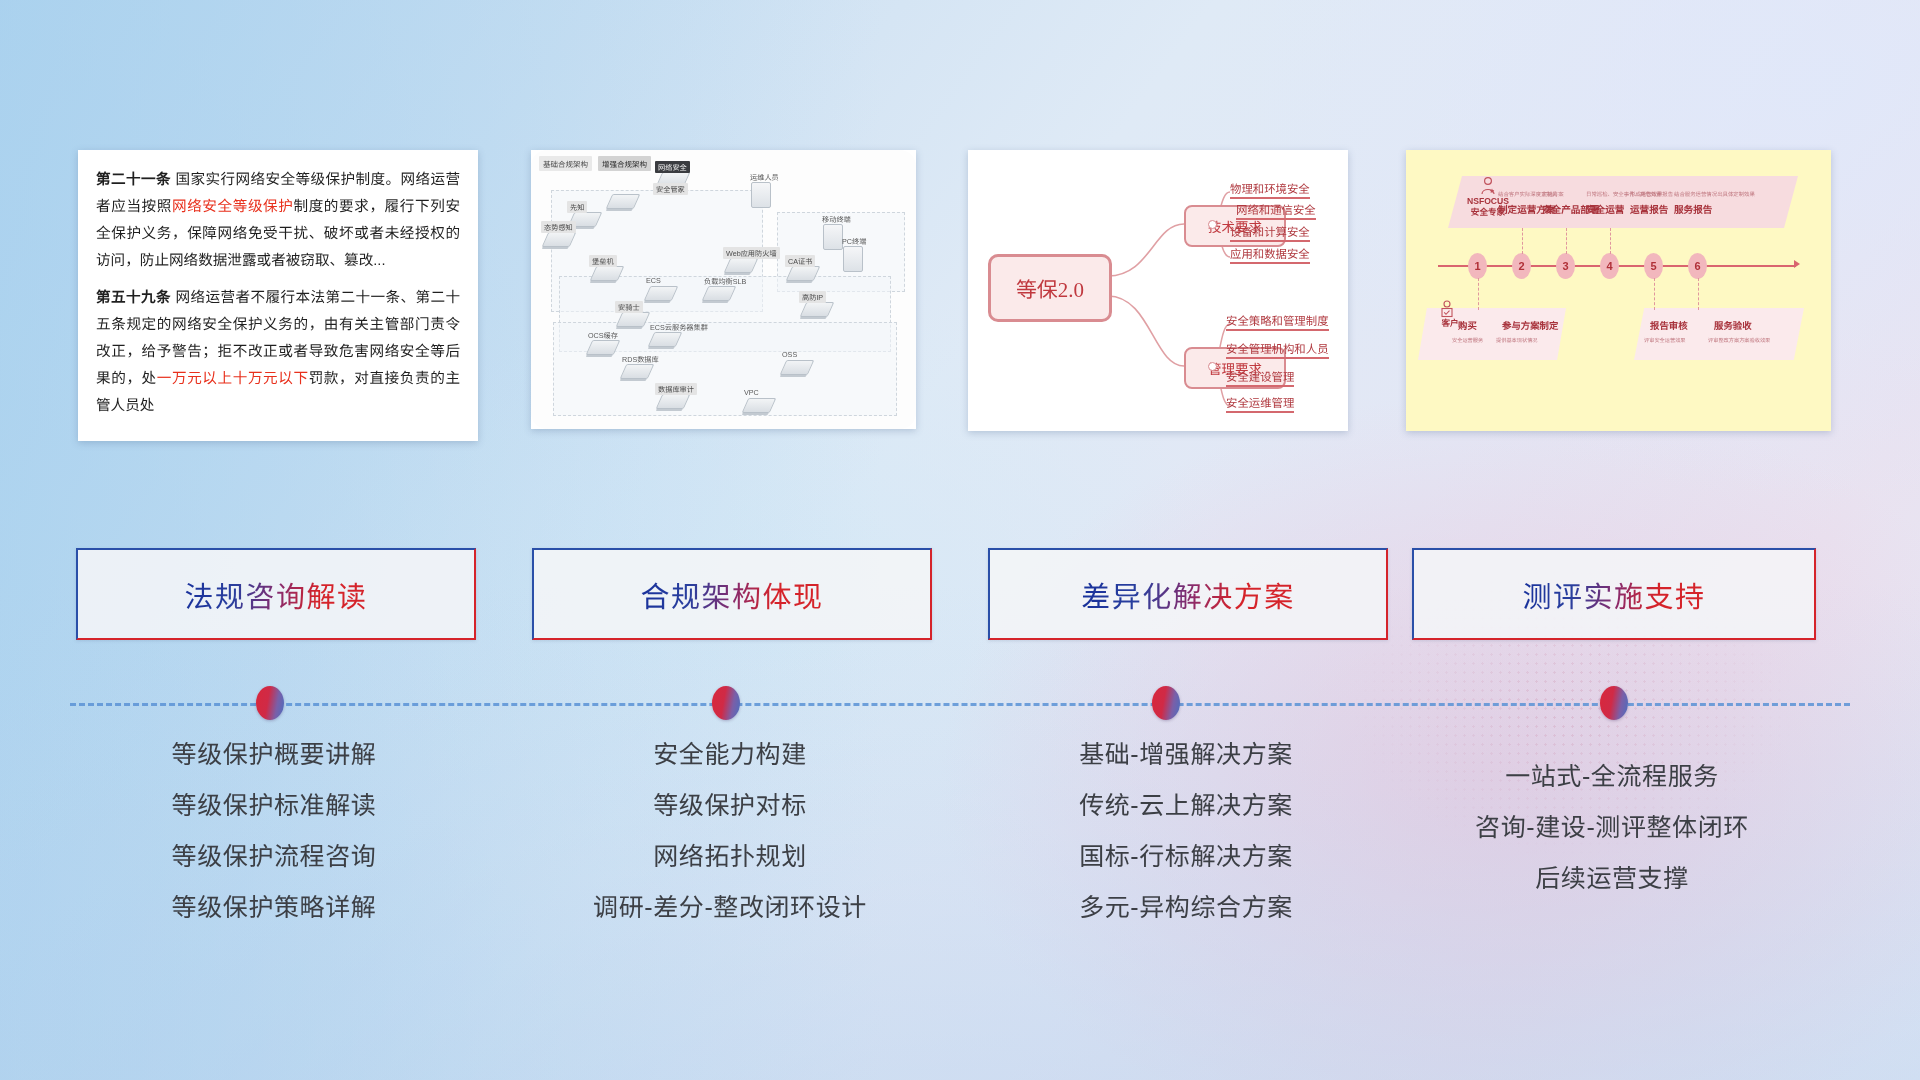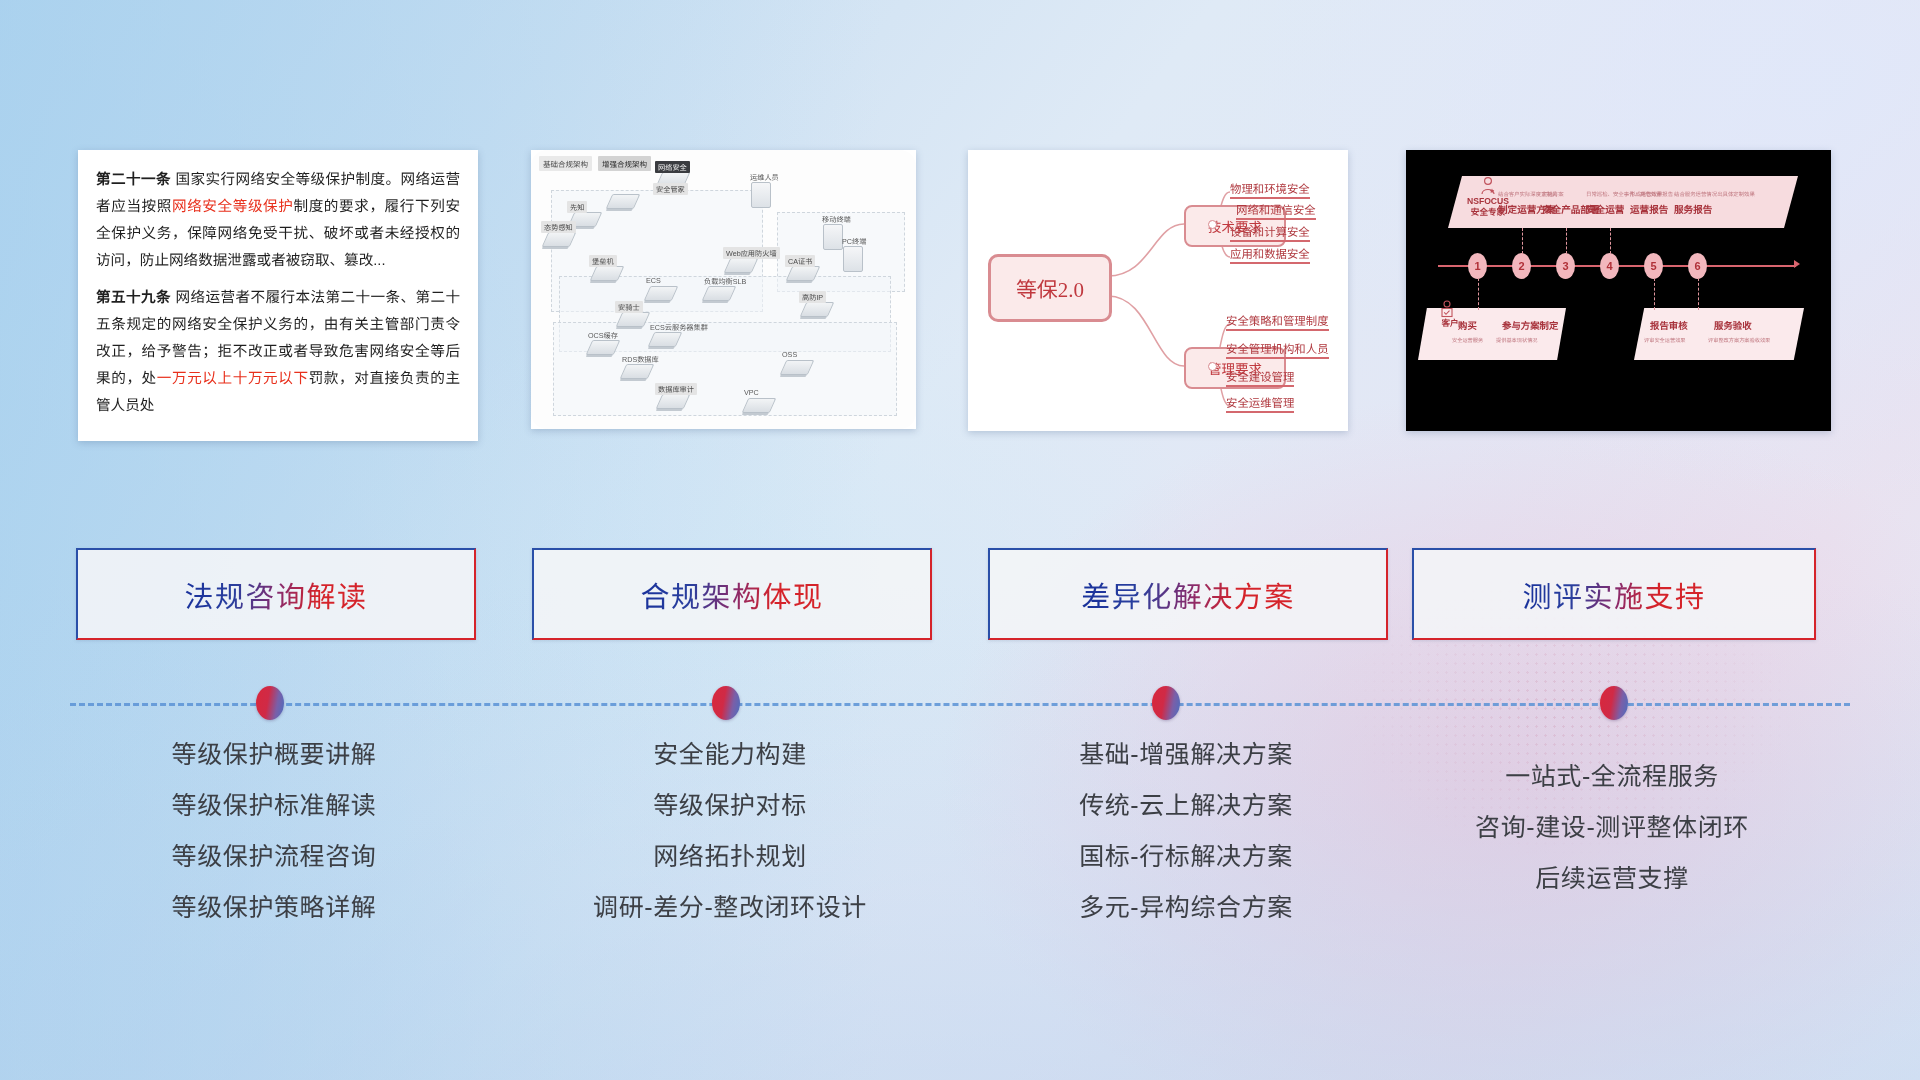--- a/index.html
+++ b/index.html
@@ -106,21 +106,21 @@
     position:absolute;font-size:11.4px;color:#b03a40;white-space:nowrap;
     font-family:"Liberation Serif","DejaVu Serif",serif;
     border-bottom:2px solid #d4686e;padding-bottom:1px;
   }
   .mm-dot{
     position:absolute;width:7px;height:7px;border:1px solid #d98c91;border-radius:50%;
     background:#fff;
   }
 
   
-  .ns{position:relative;width:100%;height:100%;background:#000000;}
+  .ns{position:relative;width:100%;height:100%;background:#fef9c3;}
   .ns-band{
     position:absolute;background:#f7dcdf;
   }
   .ns-band.top{left:42px;top:26px;width:350px;height:52px;
     clip-path:polygon(4% 0,100% 0,96% 100%,0% 100%);}
   .ns-band.bl{left:12px;top:158px;width:148px;height:52px;
     clip-path:polygon(6% 0,100% 0,94% 100%,0% 100%);background:#fbeaec;}
   .ns-band.br{left:228px;top:158px;width:170px;height:52px;
     clip-path:polygon(6% 0,100% 0,94% 100%,0% 100%);background:#fbeaec;}
   .ns-line{position:absolute;left:32px;top:115px;width:358px;height:1.6px;background:#d9656f;}

